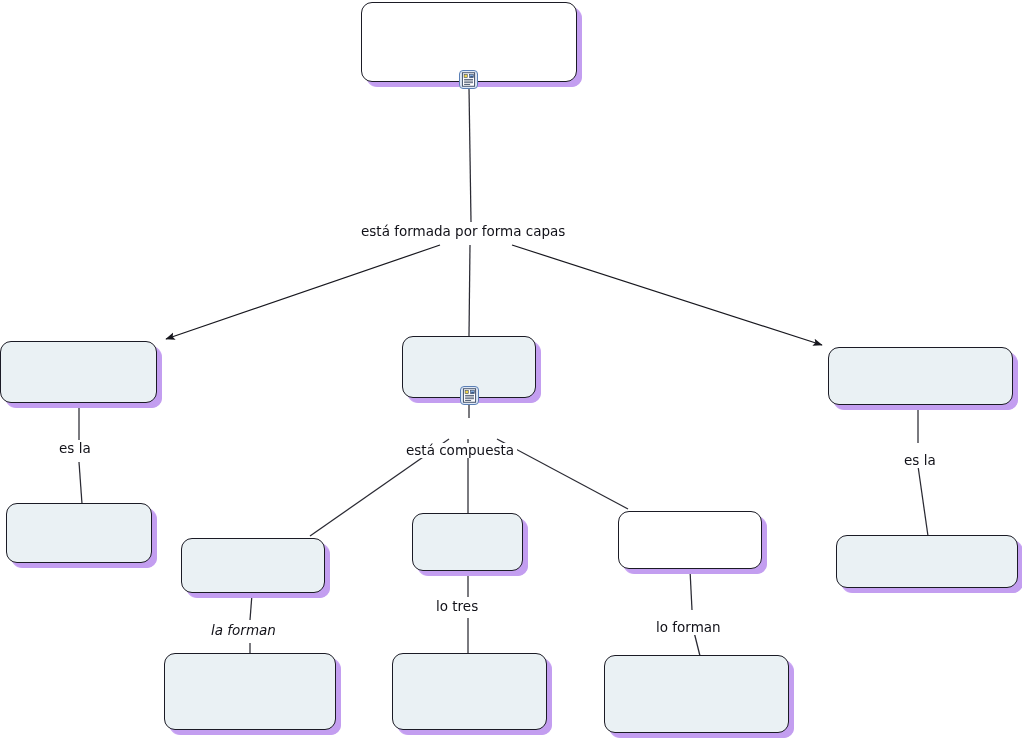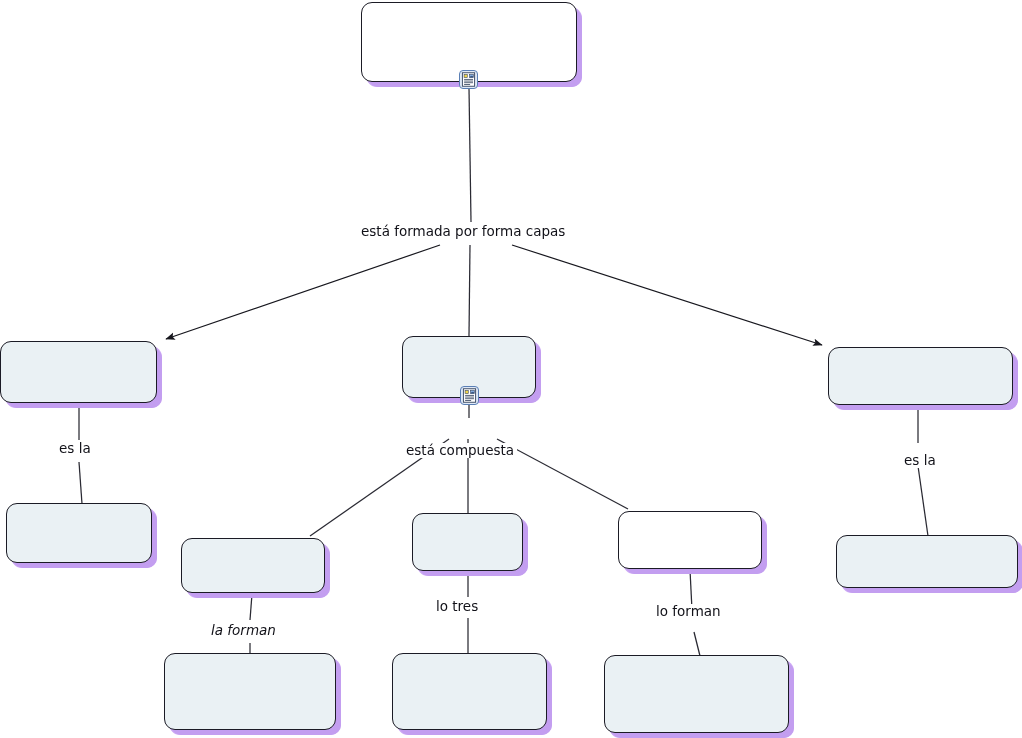--- a/index.html
+++ b/index.html
@@ -193,15 +193,15 @@
   <div class="link-label" style="left:403px; top:419px;margin-top:24px;">está compuesta</div>
 
   <div class="link-label" style="left:56px; top:441px;">es la</div>
 
   <div class="link-label" style="left:901px; top:453px;">es la</div>
 
   <div class="link-label" style="left:208px; top:623px;font-style:italic;">la forman</div>
 
   <div class="link-label" style="left:433px; top:599px;">lo tres</div>
 
-  <div class="link-label" style="left:653px; top:604px;">lo forman</div>
+  <div class="link-label" style="left:653px; top:620px;">lo forman</div>
 
 </div>
 
 </body></html>

